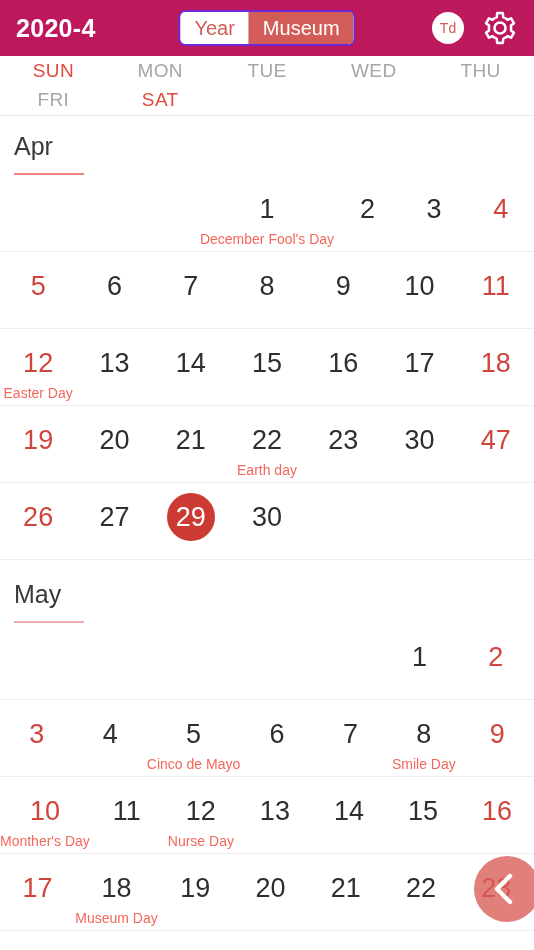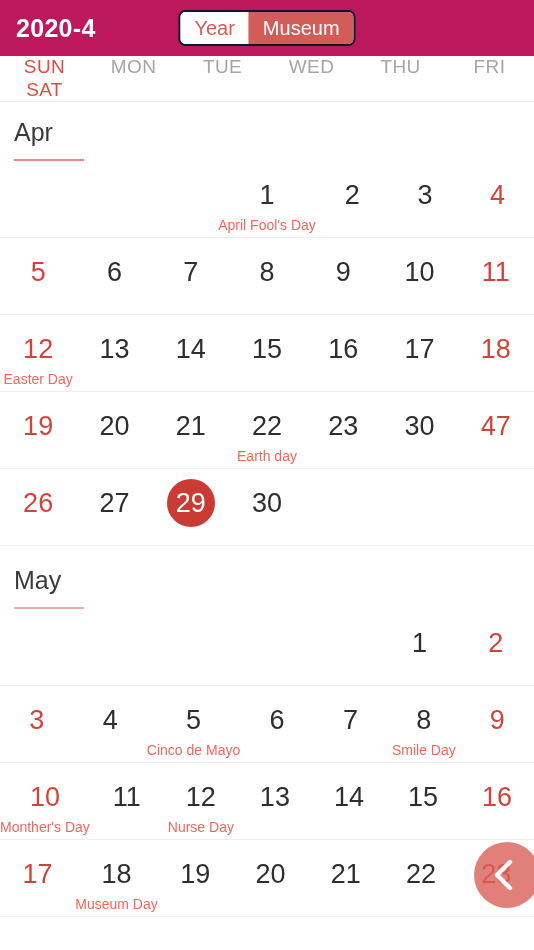--- a/index.html
+++ b/index.html
@@ -57,21 +57,21 @@
     display:flex; align-items:center;
     padding:0 16px;
     position:relative;
   }
   .nav-title {
     color:#fff; font-size:25px; font-weight:700; letter-spacing:.3px;
   }
   .segmented {
     position:absolute; left:50%; transform:translateX(-50%);
     display:flex;
-    border:2px solid #0f172a;
+    border:2px solid #6d28d9;
     border-radius:7px;
     overflow:hidden;
     height:36px;
     background:#fff;
   }
   .seg {
     display:flex; align-items:center; justify-content:center;
     padding:0 14px;
     font-size:20px;
     cursor:pointer;
@@ -87,22 +87,22 @@
     width:32px; height:32px; border-radius:50%;
     background:#fff; color:#d25c57;
     display:flex; align-items:center; justify-content:center;
     font-size:14px; font-weight:400;
     cursor:pointer;
   }
   .gear-btn { width:36px; height:36px; cursor:pointer; display:block; }
 
   
   .weekdays {
-    display:grid; grid-template-columns:repeat(6,1fr);
-    height:46px; align-items:center;
+    display:grid; grid-template-columns:repeat(5,1fr);
+    height:60px; align-items:center;
     border-bottom:1px solid #ececec;
     background:#fff;
   }
   .wd { text-align:center; font-size:19px; letter-spacing:.4px; }
   .wd.weekend { color:#e04a3f; }
   .wd.weekday { color:#a6a6a6; }
 
   
   .scroller {
     height:calc(950px - 30px - 56px - 46px);
@@ -175,20 +175,29 @@
 
 
   <div class="navbar">
     <span class="nav-title">2020-4</span>
 
     <div class="segmented">
       <div class="seg inactive">Year</div>
       <div class="seg active">Museum</div>
     </div>
 
+    <div class="nav-right">
+      <div class="today-btn">Td</div>
+      <span class="gear-btn">
+        <svg width="36" height="36" viewBox="0 0 24 24">
+          <path fill="none" stroke="#ffffff" stroke-width="1.7" stroke-linejoin="round" d="M12 8.3a3.7 3.7 0 1 0 0 7.4 3.7 3.7 0 0 0 0-7.4z"></path>
+          <path fill="none" stroke="#ffffff" stroke-width="1.7" stroke-linejoin="round" d="M19.3 13.6c.05-.52.08-1.05.08-1.6s-.03-1.08-.08-1.6l2-1.5-1.9-3.3-2.4.9a7.6 7.6 0 0 0-2.8-1.6L13.8 2h-3.6l-.4 2.9a7.6 7.6 0 0 0-2.8 1.6l-2.4-.9-1.9 3.3 2 1.5c-.05.52-.08 1.05-.08 1.6s.03 1.08.08 1.6l-2 1.5 1.9 3.3 2.4-.9a7.6 7.6 0 0 0 2.8 1.6l.4 2.9h3.6l.4-2.9a7.6 7.6 0 0 0 2.8-1.6l2.4.9 1.9-3.3z"></path>
+        </svg>
+      </span>
+    </div>
   </div>
 
   <div class="weekdays">
       <div class="wd weekend">SUN</div>
       <div class="wd weekday">MON</div>
       <div class="wd weekday">TUE</div>
       <div class="wd weekday">WED</div>
       <div class="wd weekday">THU</div>
       <div class="wd weekday">FRI</div>
       <div class="wd weekend">SAT</div>
@@ -197,21 +206,21 @@
   <div class="scroller">
     <div id="months">
         <div class="month-block">
           <div class="month-label"><div class="mtext">Apr</div><div class="month-underline strong"></div></div>
           <div class="week">
             <div class="cell empty"></div>
             <div class="cell empty"></div>
             <div class="cell empty"></div>
             <div class="cell">
               <div class="daynum">1</div>
-              <div class="event">April Fool's Day</div>
+              <div class="event">December Fool's Day</div>
             </div>
             <div class="cell">
               <div class="daynum">2</div>
             </div>
             <div class="cell">
               <div class="daynum">3</div>
             </div>
             <div class="cell">
               <div class="daynum weekend">4</div>
             </div>

